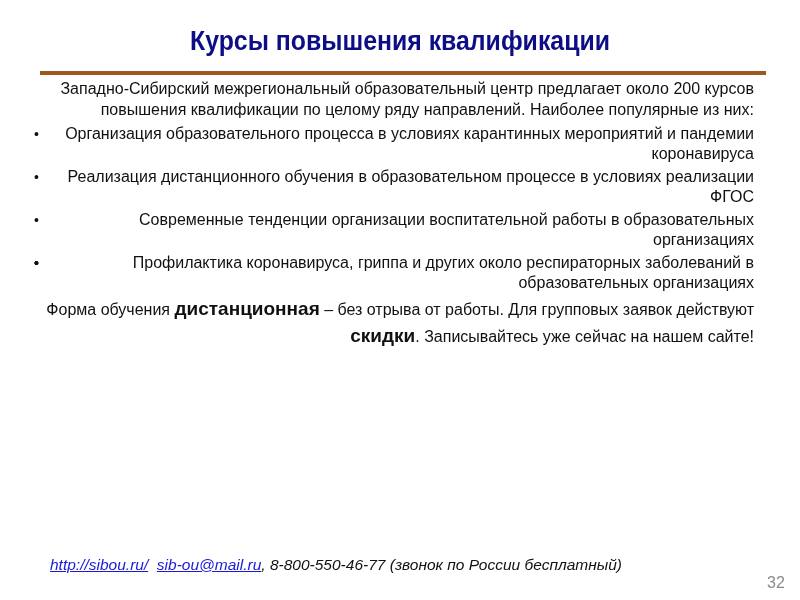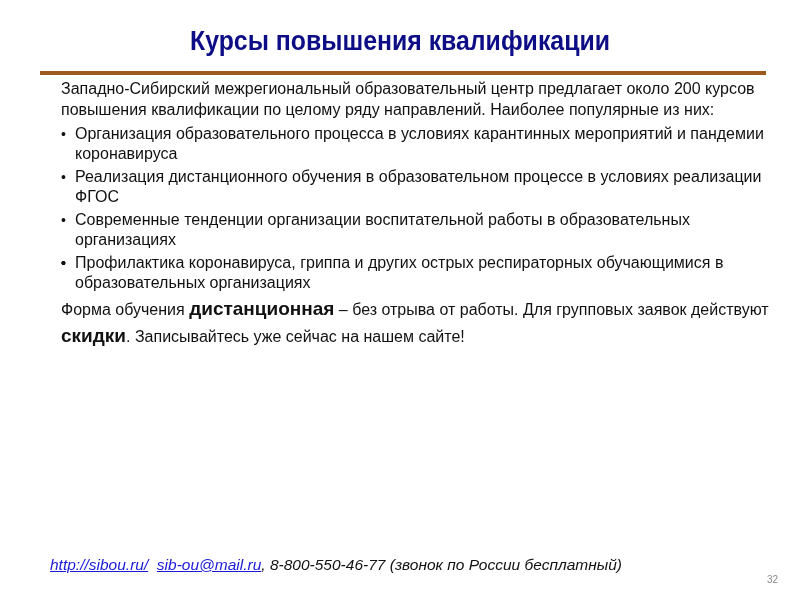--- a/index.html
+++ b/index.html
@@ -32,25 +32,26 @@
     .divider {
       position: absolute;
       left: 40px;
       top: 71px;
       width: 726px;
       height: 4px;
       background: #9c5a1e;
     }
     .content {
       position: absolute;
-      left: 61px;
+      left: 34px;
       top: 78px;
       width: 720px;
       font-size: 16px;
       line-height: 21px;
+      text-align: right;
     }
     .intro {
       margin: 0 0 4px 0;
     }
     ul.courses {
       list-style: none;
       margin: 0;
       padding: 0;
     }
     ul.courses li {
@@ -83,21 +84,21 @@
       color: #111;
     }
     .contacts a {
       color: #1a1ad8;
       text-decoration: underline;
     }
     .page-number {
       position: absolute;
       left: 767px;
       top: 574px;
-      font-size: 10px;
+      font-size: 16px;
       color: #8a8a8a;
     }
   </style>
 </head>
 <body>
 
 <div>
   <div class="slide-title">Курсы повышения квалификации</div>
   <div class="divider"></div>
 
@@ -118,21 +119,21 @@
         <span>Современные тенденции организации воспитательной работы в образовательных организациях</span>
       </li>
       <li>
         <span class="bullet">•</span>
       </li>
       <li>
         <span class="bullet">•</span>
       </li>
       <li>
         <span class="bullet">•</span>
-        <span>Профилактика коронавируса, гриппа и других острых респираторных обучающимися в образовательных организациях</span>
+        <span>Профилактика коронавируса, гриппа и других около респираторных заболеваний в образовательных организациях</span>
       </li>
     </ul>
 
     <p class="form-text"><span>Форма обучения </span><span class="bold">дистанционная</span><span> – без отрыва от работы. Для групповых заявок действуют </span><span class="bold">скидки</span><span>. Записывайтесь уже сейчас на нашем сайте!</span></p>
   </div>
 
   <div class="contacts"><a>http://sibou.ru/</a><span style="white-space:pre">  </span><a>sib-ou@mail.ru</a><span>, 8-800-550-46-77 (звонок по России бесплатный)</span></div>
 
   <div class="page-number">32</div>
 </div>

